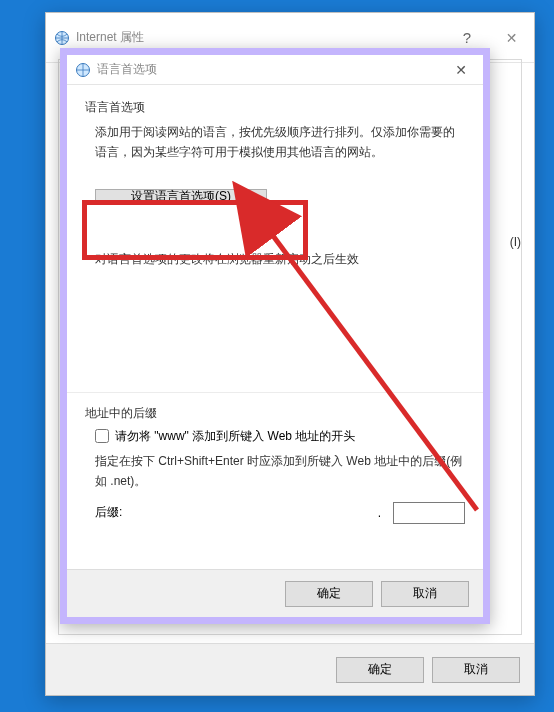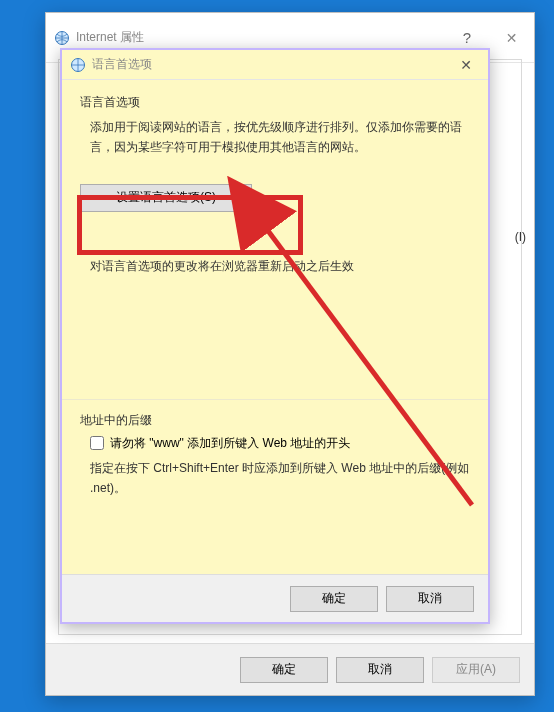--- a/index.html
+++ b/index.html
@@ -52,42 +52,43 @@
       font-size: 12px;
       display: inline-flex; align-items: center; justify-content: center;
       cursor: pointer;
     }
     .btn.disabled { color: #888; background: #e8e8e8; border-color: #ccc; cursor: default; }
 
     .child-dialog {
       position: absolute;
       left: 60px; top: 48px;
       width: 430px; height: 576px;
-      background: #fef9c3;
-      border: 2px solid #c4b5fd;
+      background: #ffffff;
+      border: 7px solid #c4b5fd;
       box-shadow: 0 4px 16px rgba(0,0,0,.3);
       z-index: 2;
     }
     .child-titlebar {
       height: 30px;
       display: flex; align-items: center;
       padding-left: 8px;
       border-bottom: 1px solid #e5e5e5;
       color: #888;
     }
     .child-titlebar .icon { margin-right: 6px; }
     .child-titlebar .title { flex: 1; font-size: 12px; }
     .child-close { width: 44px; height: 30px; display:flex; align-items:center; justify-content:center; color:#555; font-size: 14px;}
     .child-body {
       padding: 14px 18px 10px;
     }
     .section-title { color: #333; margin-bottom: 6px; font-size: 12px;}
     .desc { color: #333; line-height: 1.7; padding-left: 10px; }
     .set-lang-btn {
-      width: 172px; height: 28px;
+      margin-left: 10px;
+      width: 172px; height: 16px;
       padding: 0 12px;
     }
     .highlight-box {
       position: absolute;
       left: 15px; top: 145px;
       width: 226px; height: 60px;
       border: 5px solid #d92a2a;
       z-index: 5;
       pointer-events: none;
     }
@@ -127,21 +128,20 @@
     <span class="title">Internet 属性</span>
     <div class="win-btns">
       <div class="win-btn help-icon">?</div>
       <div class="win-btn">✕</div>
     </div>
   </div>
   <div class="parent-body"></div>
   <div class="parent-footer">
     <button class="btn">确定</button>
     <button class="btn">取消</button>
-    <button class="btn disabled">应用(A)</button>
   </div>
 </div>
 
 <div class="child-dialog">
   <div class="child-titlebar">
     <span class="icon globe-icon">
       <svg viewBox="0 0 16 16">
           <circle cx="8" cy="8" r="6.5" fill="#cfe8ff" stroke="#3a7abd" stroke-width="1"></circle>
           <path d="M1.5 8h13M8 1.5v13" stroke="#3a7abd" stroke-width="0.8" fill="none"></path>
         </svg>
@@ -160,20 +160,25 @@
 
     <div class="spacer"></div>
     <div class="divider"></div>
 
     <div class="section-title">地址中的后缀</div>
     <div class="check-row">
       <input type="checkbox" style="">
       <span>请勿将 "www" 添加到所键入 Web 地址的开头</span>
     </div>
     <div class="desc" style="padding-left:10px;margin-bottom:2px;">指定在按下 Ctrl+Shift+Enter 时应添加到所键入 Web 地址中的后缀(例如 .net)。</div>
+    <div class="suffix-row">
+      <span class="label">后缀:</span>
+      <span class="dot">.</span>
+      <input type="text" value="" style="">
+    </div>
   </div>
   <div class="child-footer">
     <button class="btn">确定</button>
     <button class="btn">取消</button>
   </div>
 
   <div class="highlight-box"></div>
 
   <svg class="arrow" style="left:0;top:0;width:430px;height:576px;">
     <defs>

